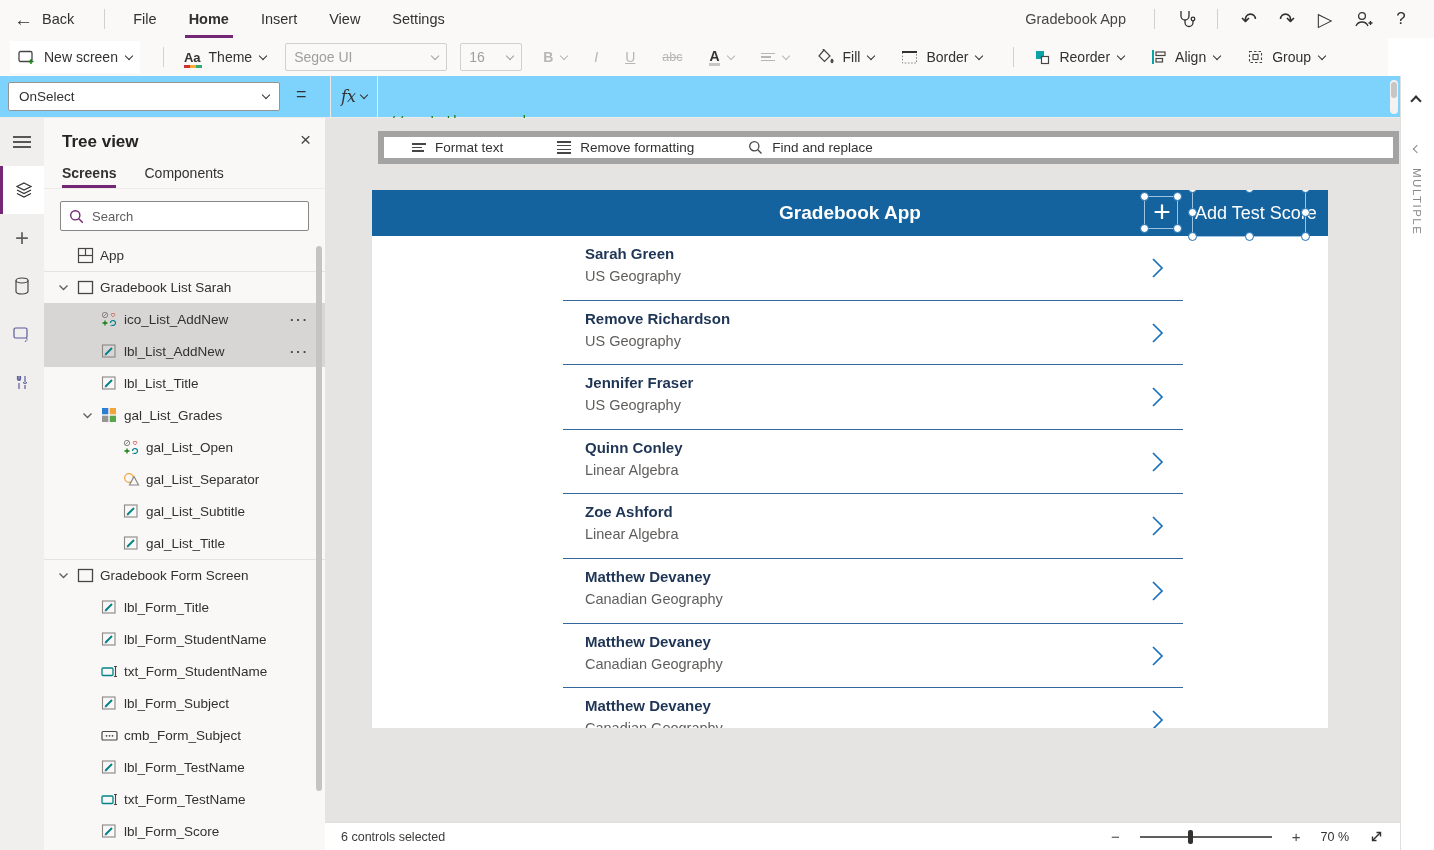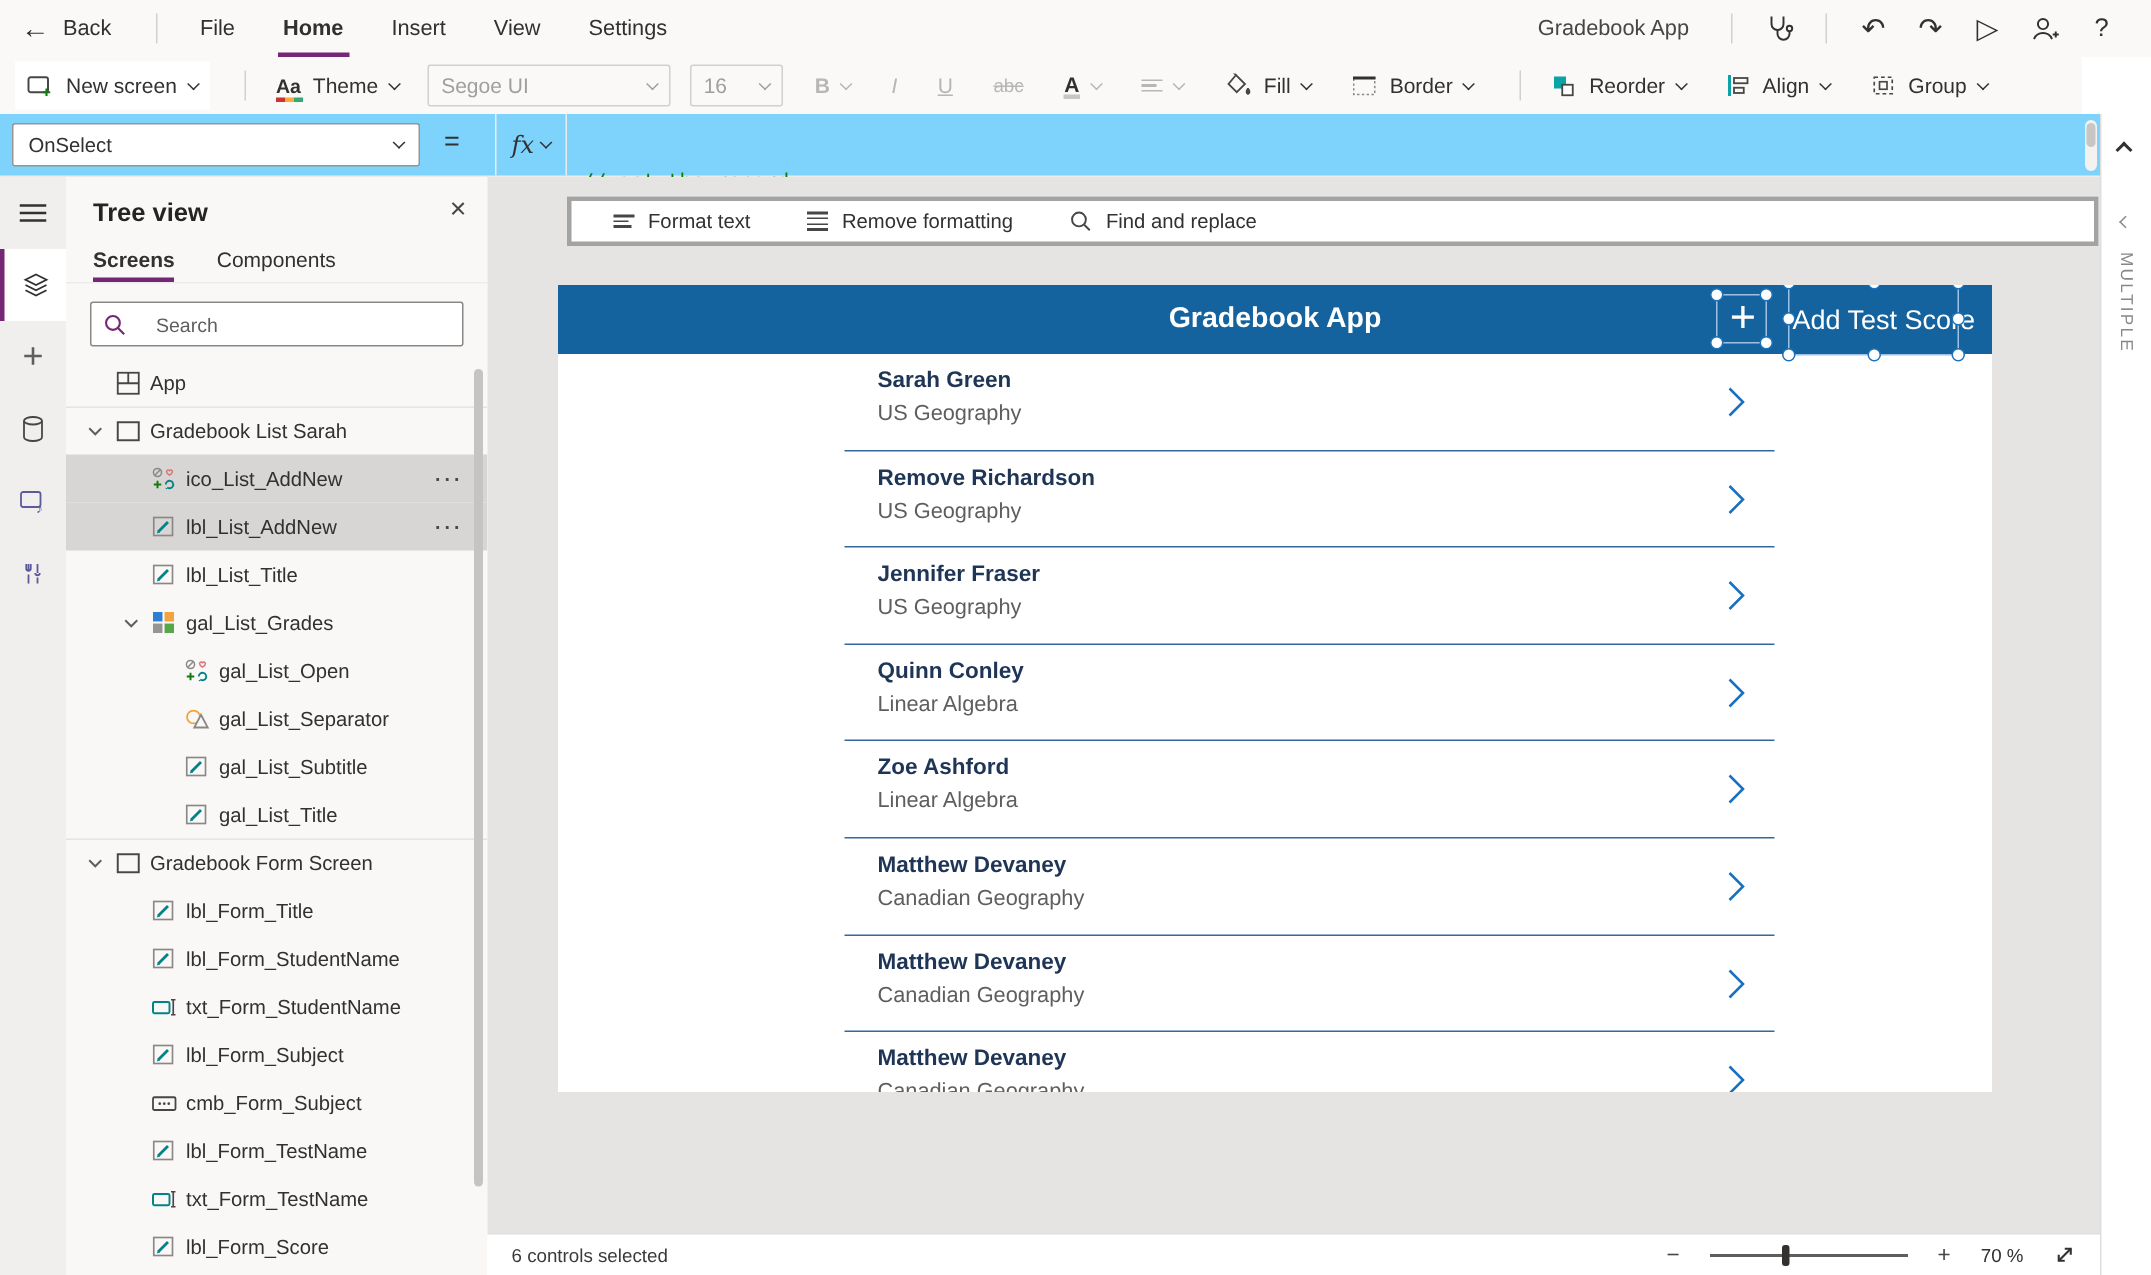--- a/index.html
+++ b/index.html
@@ -59,39 +59,39 @@
   .rit.active{background:#fff;border-left:3px solid var(--accent)}
   .plusg{font-size:24px;font-weight:300;color:#605e5c}
 
   
   .tree{position:absolute;left:44px;top:118px;width:281px;bottom:0;background:#f9f8f7;overflow:hidden}
   .ttitle{padding:14px 0 0 18px;font-size:17px;font-weight:700;color:#252423}
   .tclose{position:absolute;right:14px;top:12px;font-size:19px;color:#484644;line-height:1}
   .ttabs{display:flex;gap:28px;padding:13px 0 0 18px;font-size:14px;border-bottom:1px solid #edebe9}
   .ttab{padding-bottom:7px;color:var(--txt)}
   .ttab.active{font-weight:700;box-shadow:inset 0 -3px 0 var(--accent)}
-  .tsearch{margin:12px 16px 0 16px;height:30px;background:#fff;border:1px solid #8a8886;border-radius:2px;display:flex;align-items:center;padding:0 8px;gap:20px}
+  .tsearch{margin:12px 16px 0 16px;height:30px;background:#fff;border:1px solid #8a8886;border-radius:2px;display:flex;align-items:center;padding:0 8px;gap:8px}
   .tsearch input{border:0;outline:0;flex:1;font-size:13px;font-family:inherit;background:transparent;color:var(--txt)}
   .tsearch input::placeholder{color:#605e5c}
   .titems{margin-top:8px}
   .ti{height:32px;display:flex;align-items:center;font-size:13.5px;color:var(--txt);padding-left:14px;position:relative}
   .ti.ind1{padding-left:38px}
   .ti.ind2{padding-left:60px}
   .ti.sel{background:#d8d6d4}
   .ti.sect{border-top:1px solid #e6e4e2}
   .tchev{width:19px;color:#605e5c;display:flex;align-items:center}
   .tic{width:23px;display:flex;align-items:center}
   .tlabel{flex:1;white-space:nowrap;overflow:hidden}
   .tmenu{position:absolute;right:16px;color:#484644;letter-spacing:2px;font-weight:700;font-size:13px;display:none}
   .ti.hasmenu .tmenu{display:block}
   .tscroll{position:absolute;right:3px;top:128px;width:6px;height:545px;background:#c6c4c2;border-radius:3px}
 
   
   .cregion{position:absolute;left:325px;top:118px;right:34px;bottom:28px;background:#e5e4e2}
-  .fmtbar{position:absolute;left:53px;top:13px;right:1px;height:33px;background:#fff;border:3px solid #a3a3a3;display:flex;align-items:center;gap:38px;padding-left:28px;font-size:13.5px}
+  .fmtbar{position:absolute;left:53px;top:13px;right:1px;height:33px;background:#fff;border:6px solid #a3a3a3;display:flex;align-items:center;gap:54px;padding-left:28px;font-size:13.5px}
   .fbtn{display:flex;align-items:center;gap:9px;color:var(--txt)}
   .ilines i{display:block;height:1.5px;background:#484644;margin:2.2px 0}
   .ilines .w1{width:14px}.ilines .w2{width:10px}.ilines .w3{width:12px}.ilines .w4{width:14px}
 
   .appcanvas{position:absolute;left:47px;top:72px;width:956px;height:538px;background:#fff;overflow:hidden}
   .appheader{height:46px;background:var(--hdrblue);position:relative}
   .apptitle{text-align:center;line-height:46px;color:#fff;font-size:19px;font-weight:600;font-family:"Liberation Sans",sans-serif}
   .plusctl{position:absolute;left:771px;top:3px;width:38px;height:38px;color:#fff;font-size:30px;font-weight:300;text-align:center;line-height:37px}
   .addlbl{position:absolute;left:823px;top:0;width:110px;height:46px;line-height:46px;color:#fff;font-size:18px;text-align:right;white-space:nowrap}
   .selrect{position:absolute;border:1px solid #9cc3e5}

